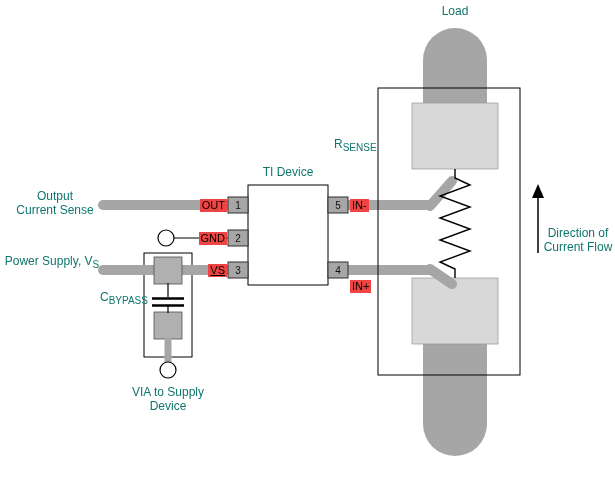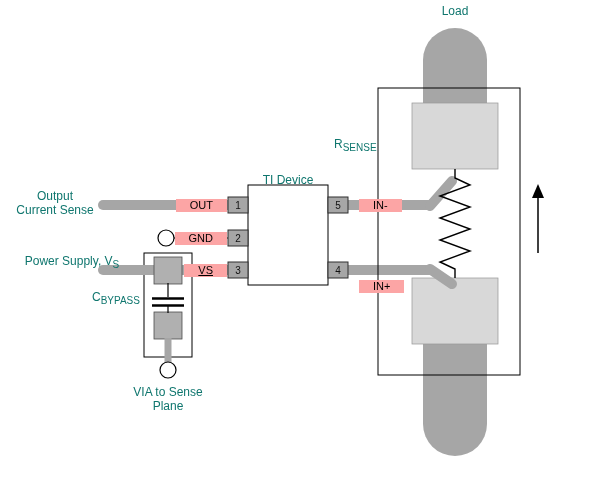--- a/index.html
+++ b/index.html
@@ -18,24 +18,23 @@
     font-size: 12px;
     line-height: 14px;
     color: #0f766e;
     white-space: nowrap;
   }
   .lbl.center { text-align: center; white-space: normal; }
   .pin-name {
     position: absolute;
     font-size: 11px;
     line-height: 13px;
-    background: #fca5a5;
-    padding: 0 14px;
+    background: #ef4444;
+    padding: 0 2px;
     white-space: nowrap;
-    margin-left: 9px;
   }
   .pin-num {
     position: absolute;
     width: 20px;
     height: 16px;
     display: flex;
     align-items: center;
     justify-content: center;
     font-size: 10px;
     color: #111;
@@ -94,44 +93,48 @@
 
     <g>
       <line x1="538" y1="196" x2="538" y2="253" stroke="#000000" stroke-width="1.5"></line>
       <polygon points="538,184 532,198 544,198" fill="#000000"></polygon>
     </g>
   </svg>
 
   <div class="lbl center" style="left:405px; top:4px; width:100px;">Load</div>
 
 
-  <div class="lbl center" style="left:248px; top:165px; width:80px;margin-top:8px;">TI Device</div>
+  <div class="lbl center" style="left:248px; top:165px; width:80px;">TI Device</div>
 
   <div class="lbl" style="left:334px; top:137px;">
     <span>R</span><sub>SENSE</sub>
   </div>
 
   <div class="lbl center" style="left:6px; top:189px; width:98px;">
     <div>Output</div>
     <div>Current Sense</div>
   </div>
 
-  <div class="lbl center" style="left:0px; top:254px; width:104px;padding-left:20px;">
+  <div class="lbl center" style="left:0px; top:254px; width:104px;">
     <div><span>Power Supply, V</span><sub>S</sub></div>
   </div>
 
-  <div class="lbl" style="left:92px; top:290px;">
+  <div class="lbl" style="left:100px; top:290px;">
     <span>C</span><sub>BYPASS</sub>
   </div>
 
   <div class="lbl center" style="left:118px; top:385px; width:100px;">
-    <div>VIA to Sense</div>
-    <div>Plane</div>
+    <div>VIA to Supply</div>
+    <div>Device</div>
   </div>
 
+  <div class="lbl center" style="left:542px; top:226px; width:72px;">
+    <div>Direction of</div>
+    <div>Current Flow</div>
+  </div>
 
   <div class="pin-name" style="right:388px; top:199px;">OUT</div>
   <div class="pin-name" style="right:388px; top:232px;">GND</div>
   <div class="pin-name" style="right:388px; top:264px;text-decoration:underline;">VS</div>
   <div class="pin-name" style="left:350px; top:199px;text-align:center;">IN-</div>
   <div class="pin-name" style="left:350px; top:280px;">IN+</div>
 
   <div class="pin-num" style="left:228px; top:197px;">1</div>
   <div class="pin-num" style="left:228px; top:230px;">2</div>
   <div class="pin-num" style="left:228px; top:262px;">3</div>

